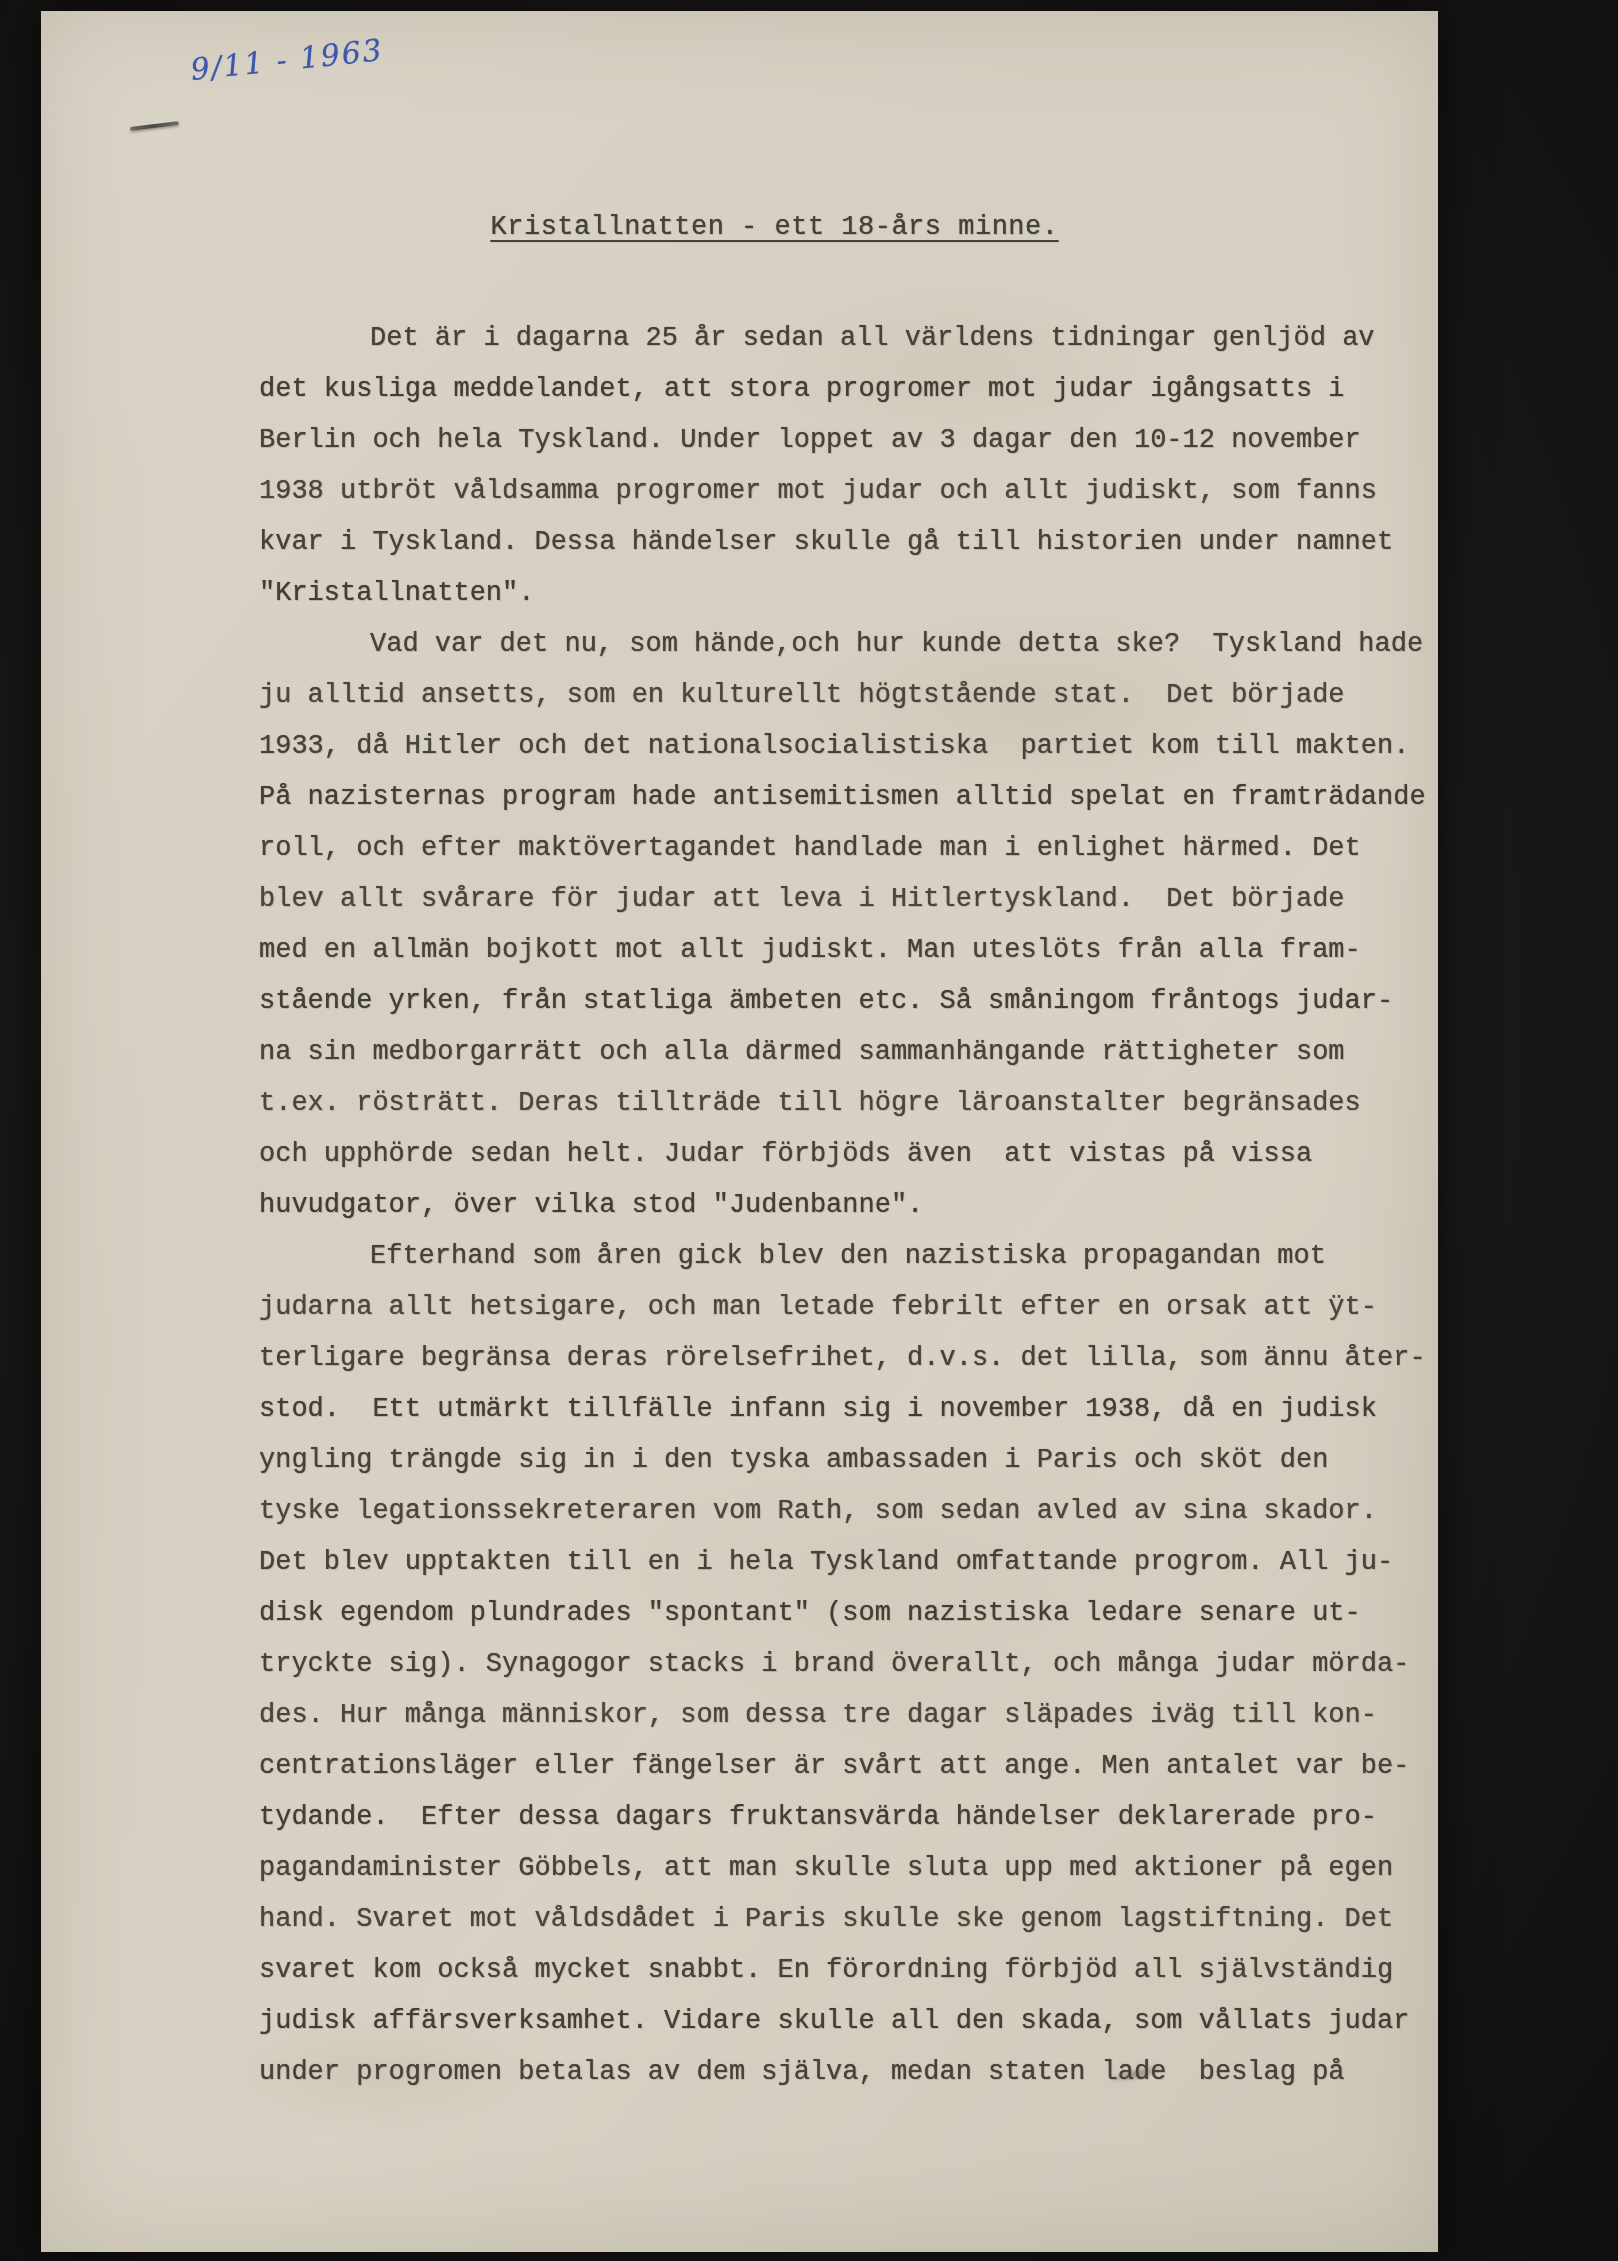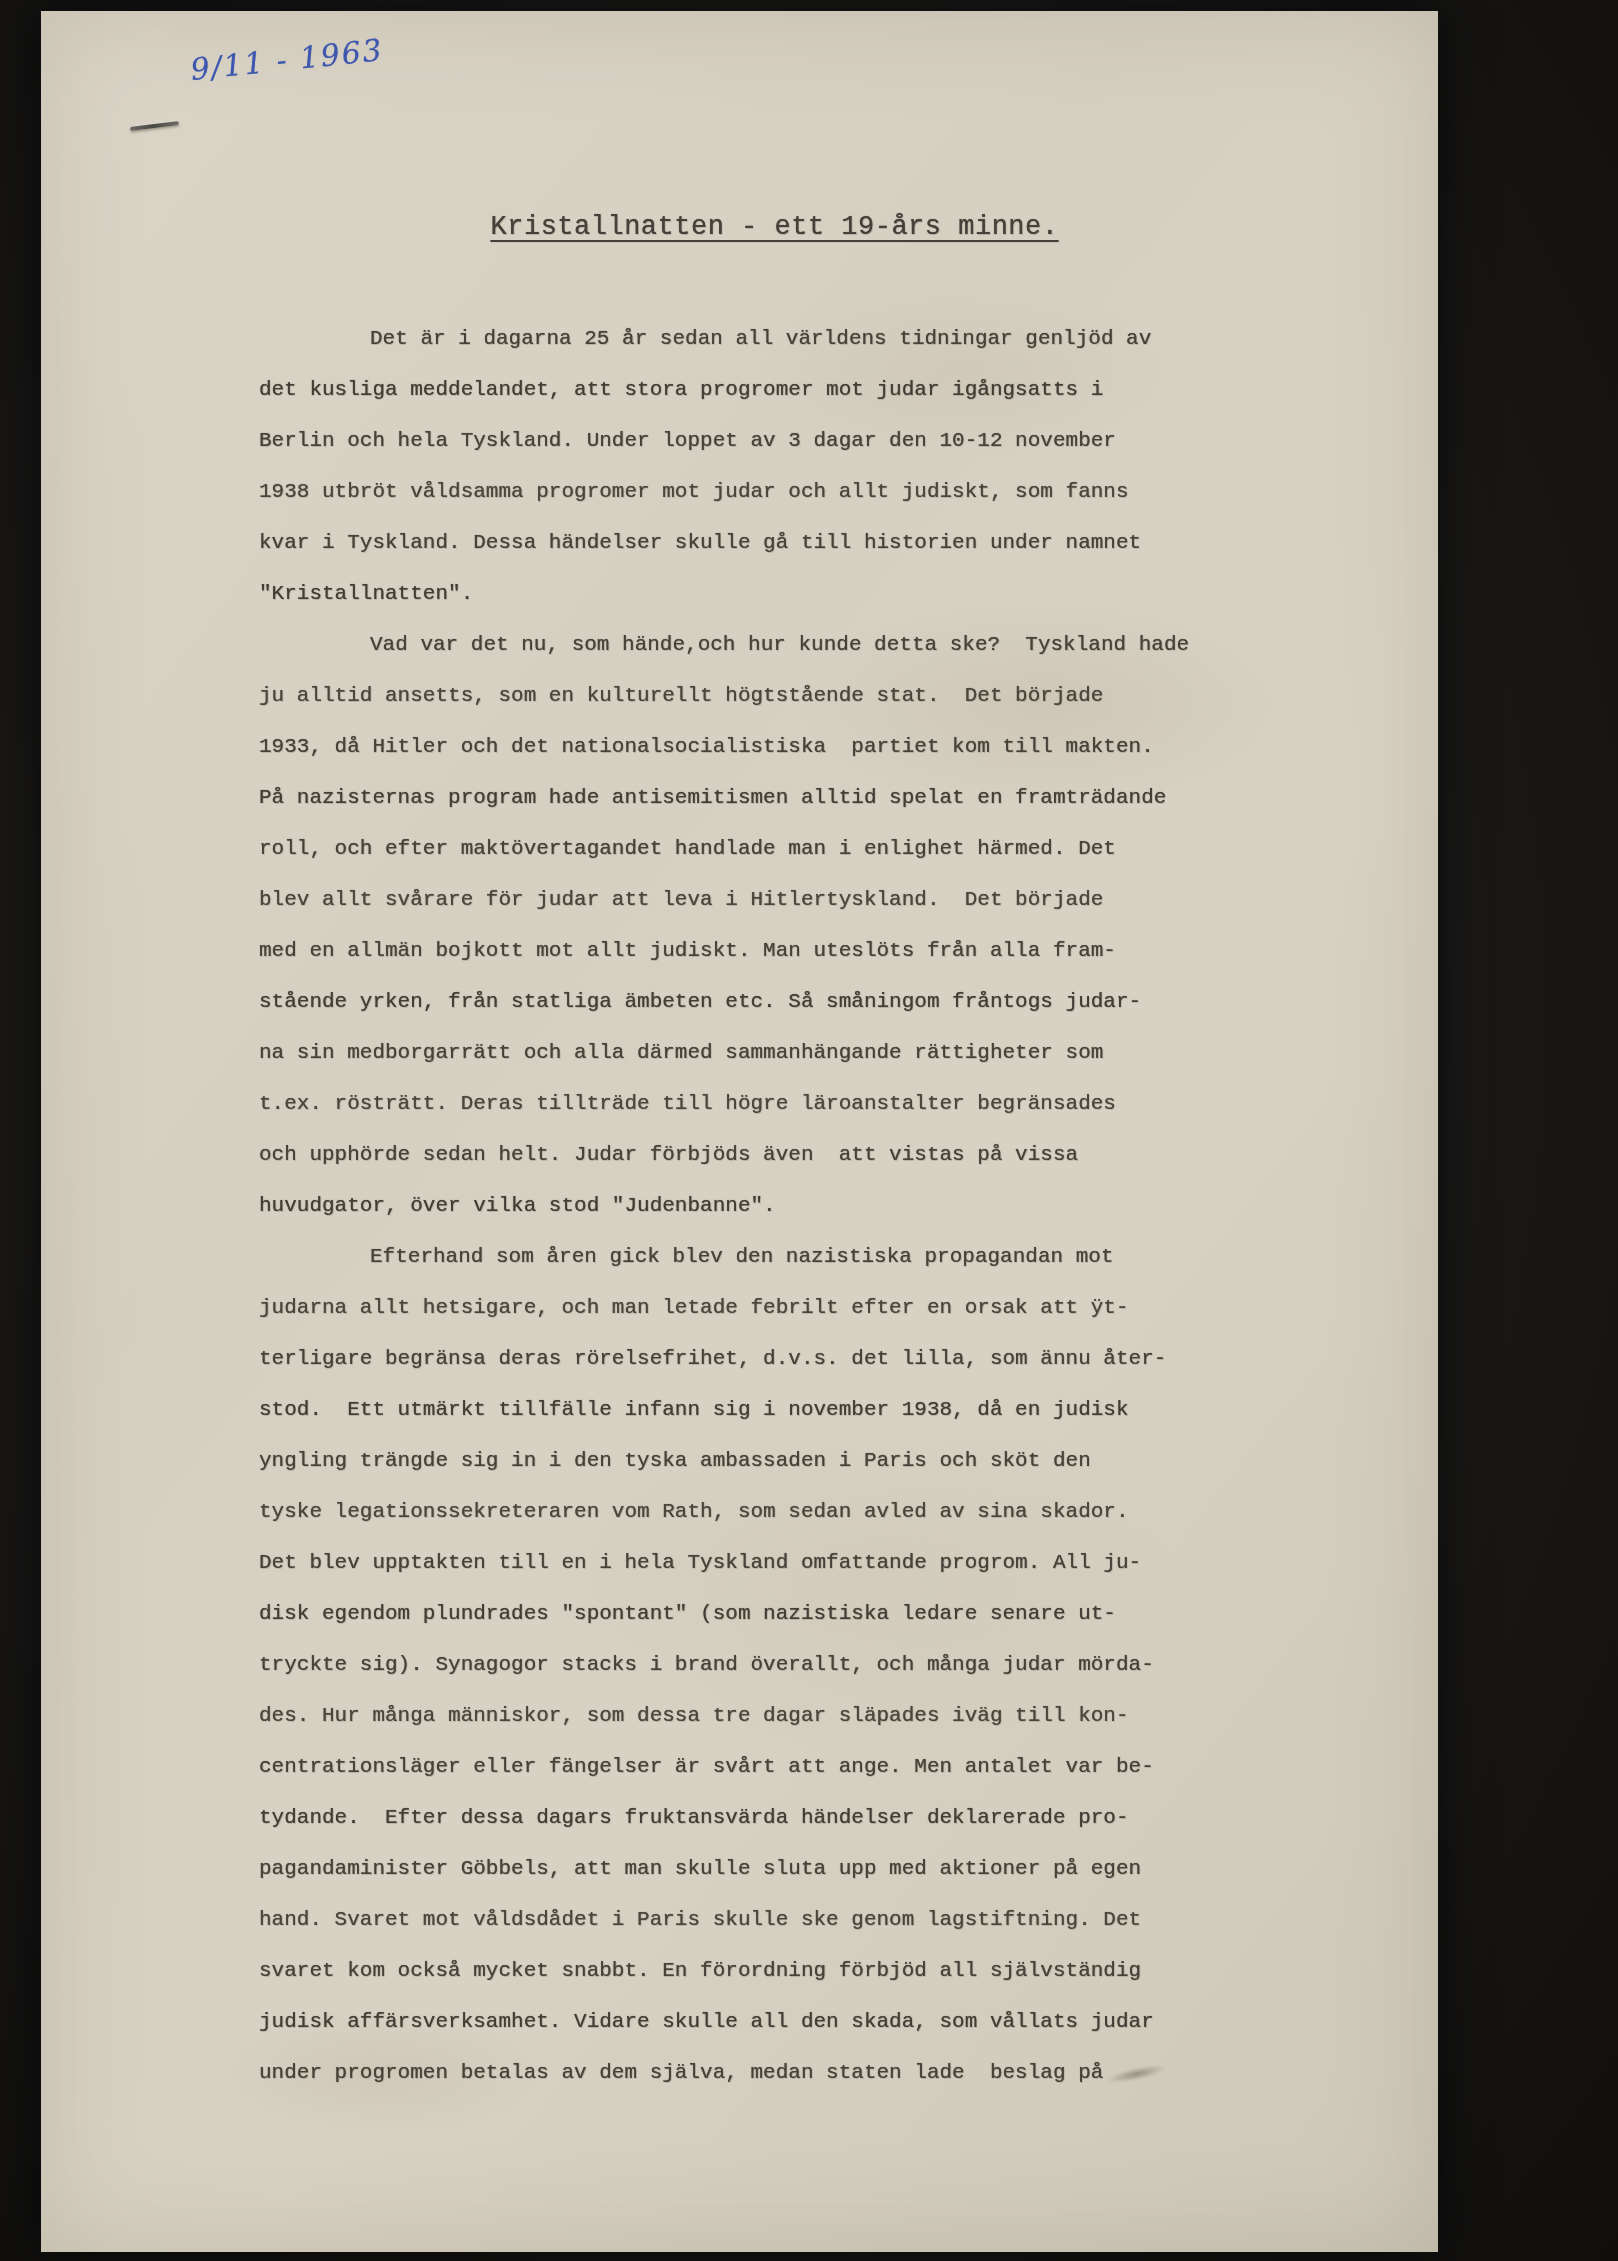--- a/index.html
+++ b/index.html
@@ -67,21 +67,21 @@
     text-decoration: underline;
     text-underline-offset: 5.6px;
     text-decoration-thickness: 1.9px;
     white-space: pre;
     text-shadow: 0 0 0.9px rgba(62,56,48,0.85), 0.9px 0.5px 0 rgba(62,56,48,0.15);
   }
   .doc-body {
     position: absolute;
     left: 218px; top: 302px;
     width: 1161px;
-    font-size: 21px;
+    font-size: 27px;
     line-height: 51px;
     color: #474239;
     white-space: pre;
     text-shadow: 0 0 0.9px rgba(64,58,48,0.8), 0.9px 0.5px 0 rgba(64,58,48,0.14);
   }
   .doc-body .line { height: 51px; }
   .doc-body .line.indent { padding-left: 111px; }
   
   .doc-body .line:nth-child(4n)   { color: #4b463c; }
   .doc-body .line:nth-child(4n+2) { color: #423d35; }
@@ -94,18 +94,18 @@
     filter: blur(0.9px);
   }
 </style>
 </head>
 <body>
 
 <div class="scene">
   <div class="paper">
     <div class="handwritten">9/11 - 1963</div>
     <div class="staple"></div>
-    <div class="doc-title">Kristallnatten - ett 19-års minne.</div>
+    <div class="doc-title">Kristallnatten - ett 18-års minne.</div>
     <div class="doc-body"><div class="line indent">Det är i dagarna 25 år sedan all världens tidningar genljöd av</div><div class="line">det kusliga meddelandet, att stora progromer mot judar igångsatts i</div><div class="line">Berlin och hela Tyskland. Under loppet av 3 dagar den 10-12 november</div><div class="line">1938 utbröt våldsamma progromer mot judar och allt judiskt, som fanns</div><div class="line">kvar i Tyskland. Dessa händelser skulle gå till historien under namnet</div><div class="line">"Kristallnatten".</div><div class="line indent">Vad var det nu, som hände,och hur kunde detta ske?  Tyskland hade</div><div class="line">ju alltid ansetts, som en kulturellt högtstående stat.  Det började</div><div class="line">1933, då Hitler och det nationalsocialistiska  partiet kom till makten.</div><div class="line">På nazisternas program hade antisemitismen alltid spelat en framträdande</div><div class="line">roll, och efter maktövertagandet handlade man i enlighet härmed. Det</div><div class="line">blev allt svårare för judar att leva i Hitlertyskland.  Det började</div><div class="line">med en allmän bojkott mot allt judiskt. Man uteslöts från alla fram-</div><div class="line">stående yrken, från statliga ämbeten etc. Så småningom fråntogs judar-</div><div class="line">na sin medborgarrätt och alla därmed sammanhängande rättigheter som</div><div class="line">t.ex. rösträtt. Deras tillträde till högre läroanstalter begränsades</div><div class="line">och upphörde sedan helt. Judar förbjöds även  att vistas på vissa</div><div class="line">huvudgator, över vilka stod "Judenbanne".</div><div class="line indent">Efterhand som åren gick blev den nazistiska propagandan mot</div><div class="line">judarna allt hetsigare, och man letade febrilt efter en orsak att ÿt-</div><div class="line">terligare begränsa deras rörelsefrihet, d.v.s. det lilla, som ännu åter-</div><div class="line">stod.  Ett utmärkt tillfälle infann sig i november 1938, då en judisk</div><div class="line">yngling trängde sig in i den tyska ambassaden i Paris och sköt den</div><div class="line">tyske legationssekreteraren vom Rath, som sedan avled av sina skador.</div><div class="line">Det blev upptakten till en i hela Tyskland omfattande progrom. All ju-</div><div class="line">disk egendom plundrades "spontant" (som nazistiska ledare senare ut-</div><div class="line">tryckte sig). Synagogor stacks i brand överallt, och många judar mörda-</div><div class="line">des. Hur många människor, som dessa tre dagar släpades iväg till kon-</div><div class="line">centrationsläger eller fängelser är svårt att ange. Men antalet var be-</div><div class="line">tydande.  Efter dessa dagars fruktansvärda händelser deklarerade pro-</div><div class="line">pagandaminister Göbbels, att man skulle sluta upp med aktioner på egen</div><div class="line">hand. Svaret mot våldsdådet i Paris skulle ske genom lagstiftning. Det</div><div class="line">svaret kom också mycket snabbt. En förordning förbjöd all självständig</div><div class="line">judisk affärsverksamhet. Vidare skulle all den skada, som vållats judar</div><div class="line">under progromen betalas av dem själva, medan staten lade  beslag på</div></div>
     <div class="smudge"></div>
   </div>
 </div>
 
 
 </body></html>

